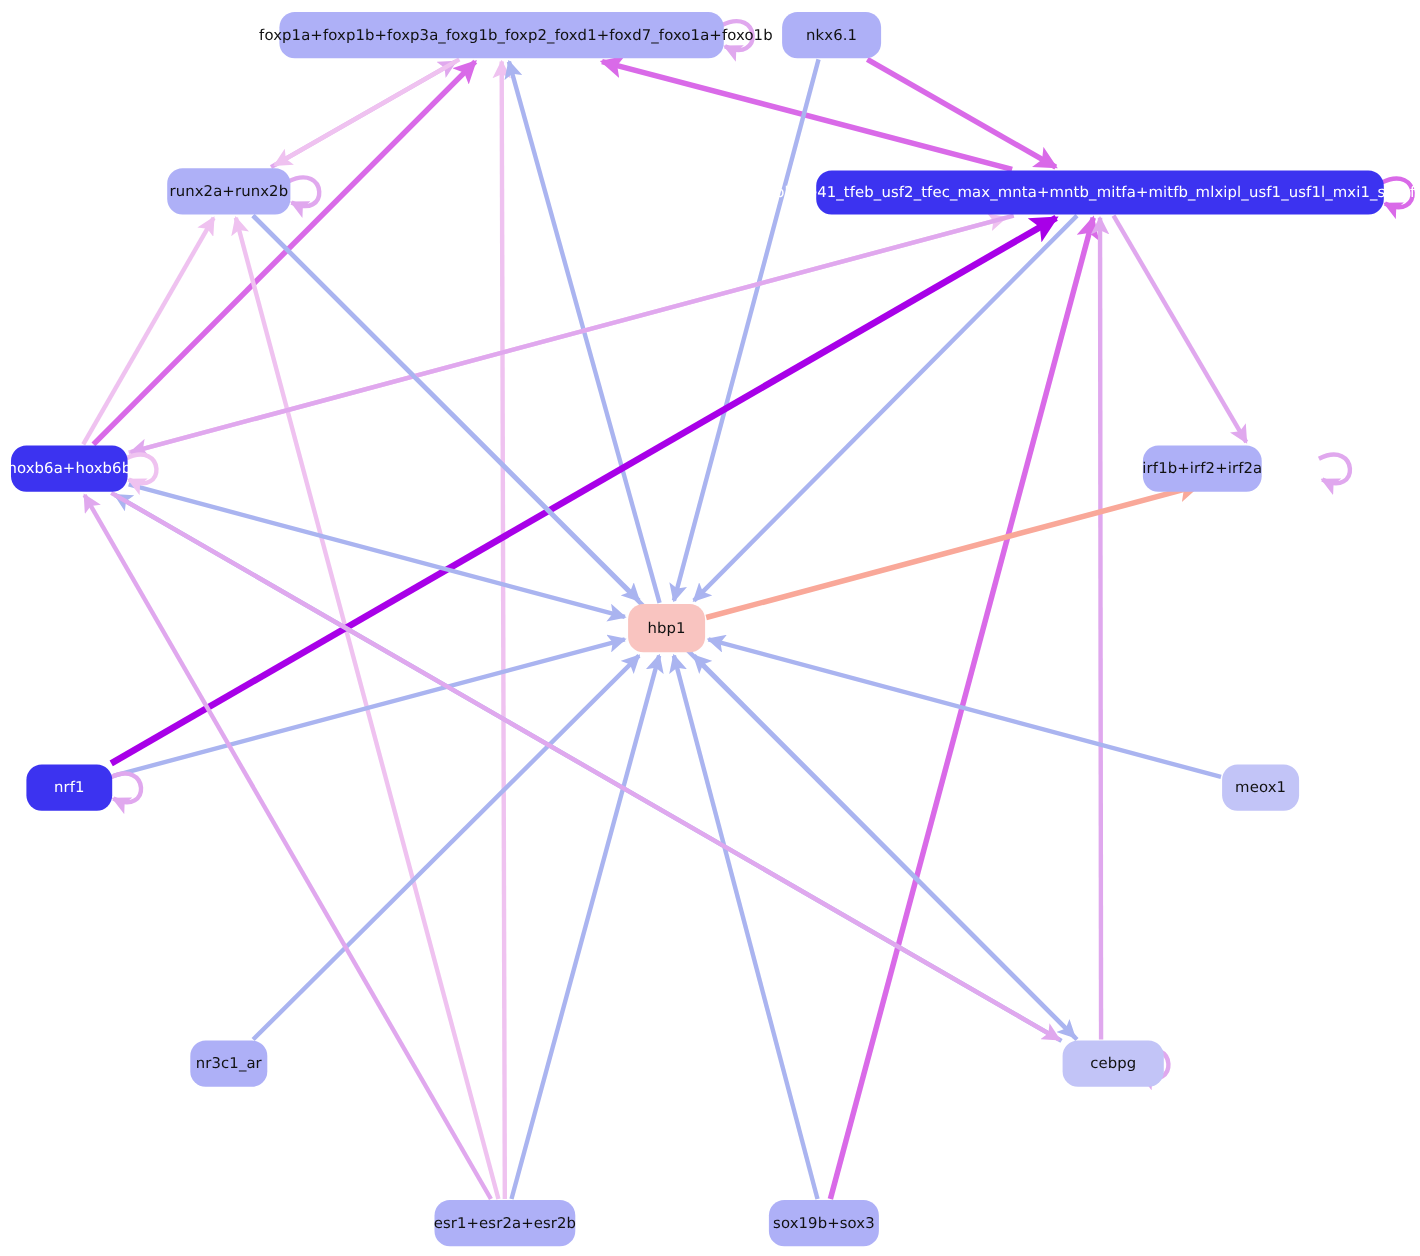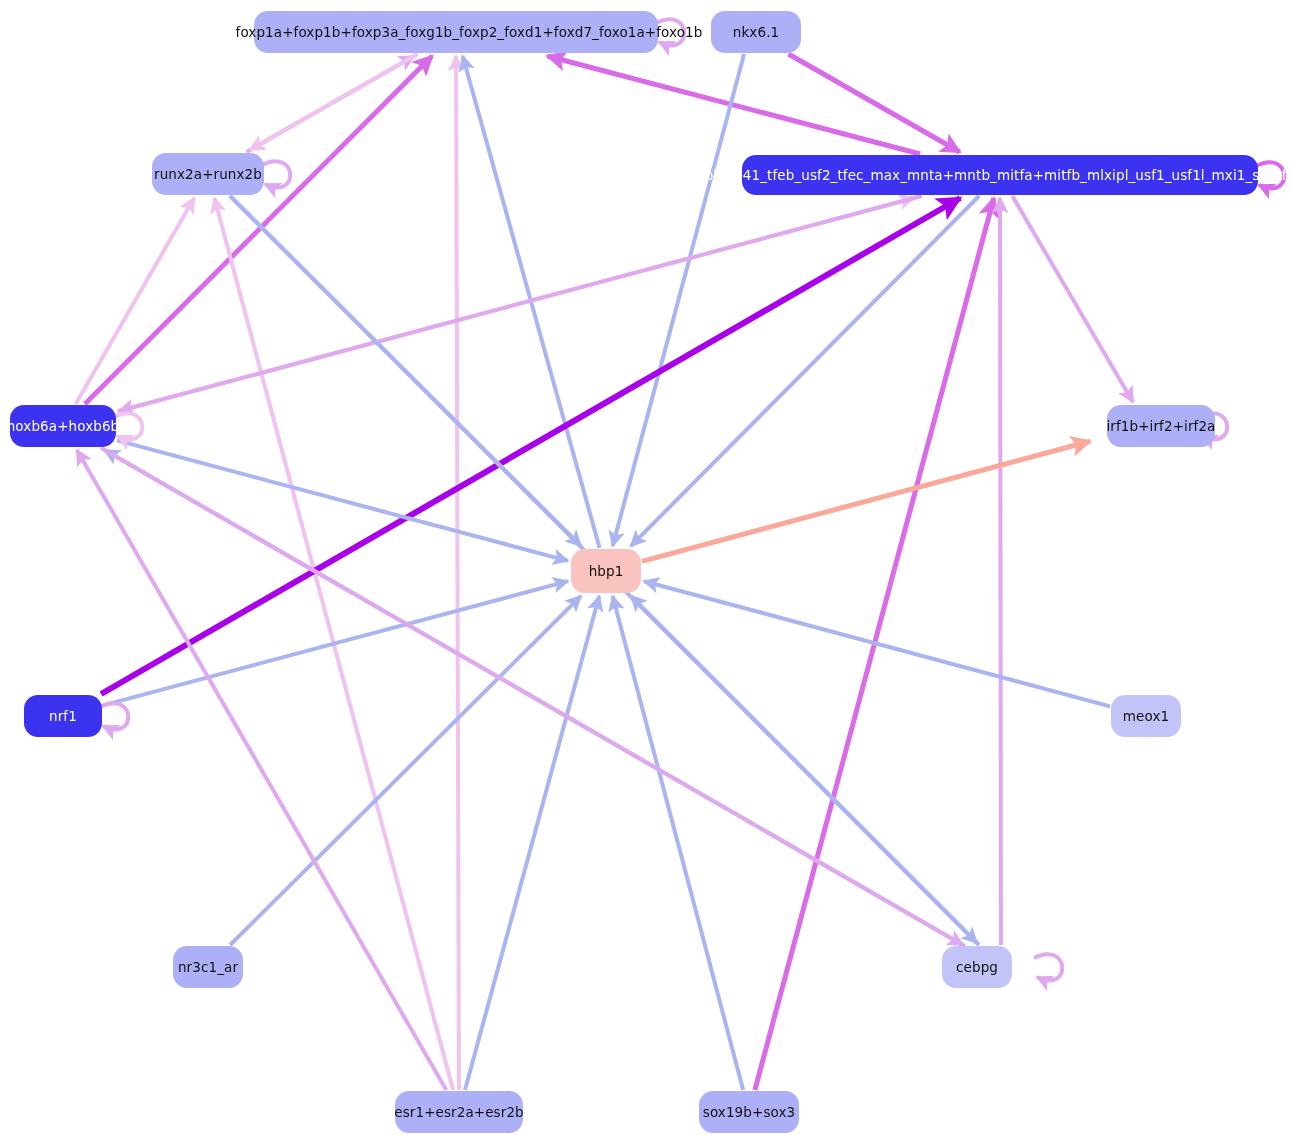--- a/index.html
+++ b/index.html
@@ -87,36 +87,36 @@
       </div>
       <div class="node lav" style="left: 152px; top: 153px; width: 112px; height: 42px;">
         <span>runx2a+runx2b</span>
       </div>
       <div class="node vivid" style="left: 742px; top: 155px; width: 516px; height: 40px;">
         <span>bhlhe41_tfeb_usf2_tfec_max_mnta+mntb_mitfa+mitfb_mlxipl_usf1_usf1l_mxi1_srebf1</span>
       </div>
       <div class="node vivid" style="left: 10px; top: 405px; width: 106px; height: 42px;">
         <span>hoxb6a+hoxb6b</span>
       </div>
-      <div class="node lav" style="left: 1107px; top: 405px; width: 108px; height: 42px;">
+      <div class="node lav" style="left: 1039px; top: 405px; width: 108px; height: 42px;">
         <span>irf1b+irf2+irf2a</span>
       </div>
       <div class="node salmon" style="left: 571px; top: 549px; width: 70px; height: 44px;">
         <span>hbp1</span>
       </div>
       <div class="node vivid" style="left: 24px; top: 695px; width: 78px; height: 42px;">
         <span>nrf1</span>
       </div>
       <div class="node lav2" style="left: 1111px; top: 695px; width: 70px; height: 42px;">
         <span>meox1</span>
       </div>
       <div class="node lav" style="left: 173px; top: 946px; width: 70px; height: 42px;">
         <span>nr3c1_ar</span>
       </div>
-      <div class="node lav2" style="left: 942px; top: 946px; width: 70px; height: 42px;">
+      <div class="node lav2" style="left: 966px; top: 946px; width: 92px; height: 42px;">
         <span>cebpg</span>
       </div>
       <div class="node lav" style="left: 395px; top: 1091px; width: 128px; height: 42px;">
         <span>esr1+esr2a+esr2b</span>
       </div>
       <div class="node lav" style="left: 699px; top: 1091px; width: 100px; height: 42px;">
         <span>sox19b+sox3</span>
       </div>
     </div>
 </div>

